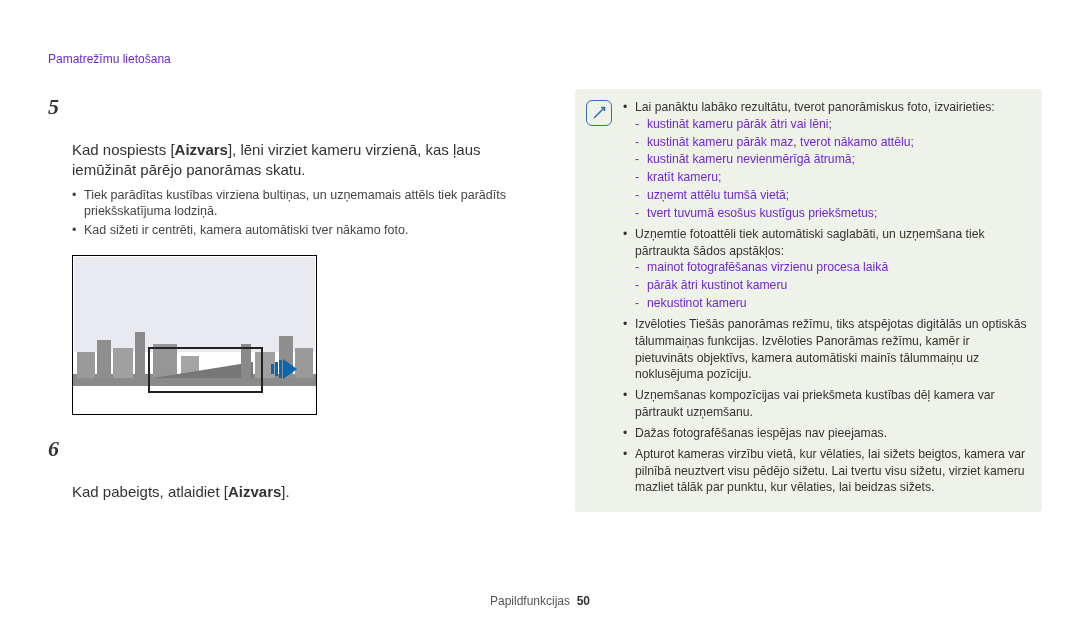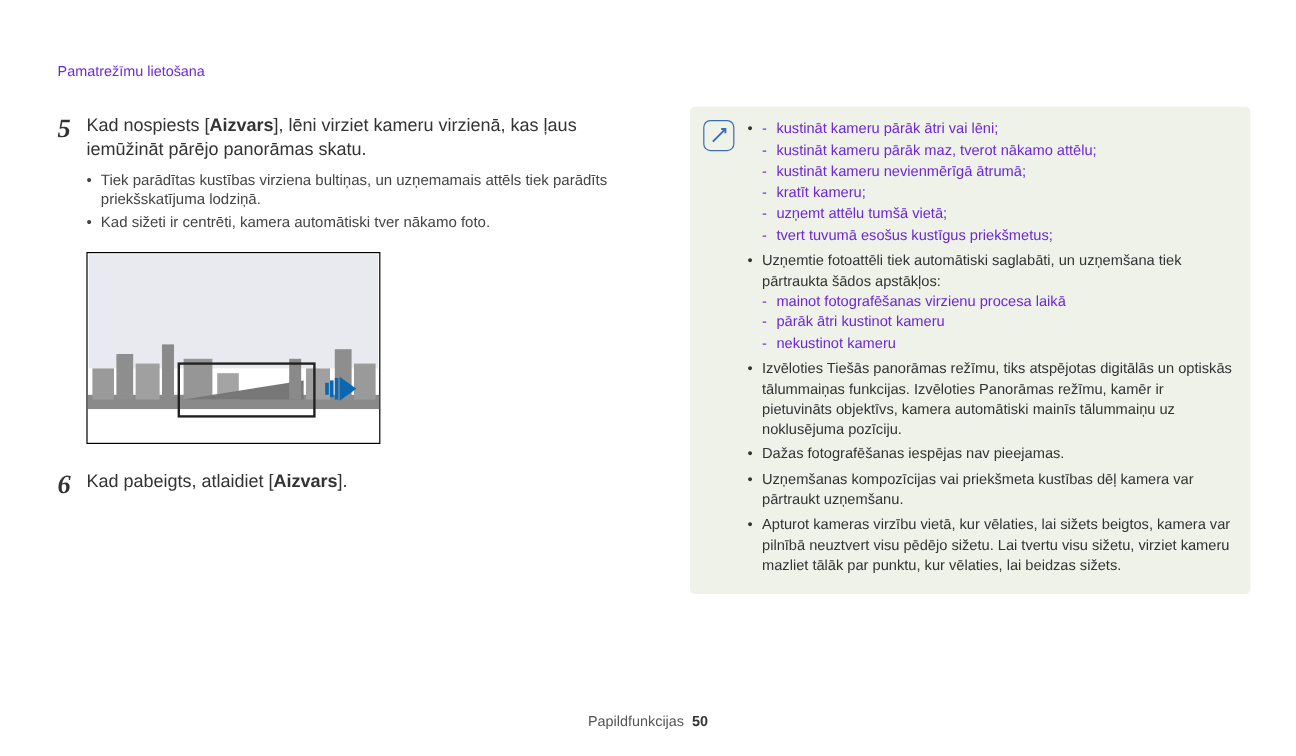--- a/index.html
+++ b/index.html
@@ -47,20 +47,21 @@
     color: #333;
     line-height: 1.1;
   }
   .step-body {
     flex: 1;
   }
   .step-title {
     font-size: 15px;
     line-height: 1.35;
     margin-bottom: 6px;
+    margin-top: 45px;
   }
   .sublist {
     list-style: none;
     padding-left: 0;
     font-size: 12.5px;
     color: #444;
     line-height: 1.35;
   }
   .sublist > li { 
     position: relative; 
@@ -237,39 +238,40 @@
 <div class="right-col">
   <div class="note-icon">
     <svg width="16" height="16" viewBox="0 0 16 16">
       <path d="M2 2 L14 2 L14 14 L2 14 Z" fill="none" stroke="#3b6db5" stroke-width="0"></path>
       <path d="M3 13 L13 3" stroke="#3b6db5" stroke-width="1.6" fill="none"></path>
       <path d="M10 2.5 L13.5 2.5 L13.5 6" stroke="#3b6db5" stroke-width="1.6" fill="none"></path>
     </svg>
   </div>
   <ul class="right-list">
     <li>
+      <span>Lai panāktu labāko rezultātu, tverot panorāmiskus foto, izvairieties:</span>
       <ul class="dashlist">
         <li>kustināt kameru pārāk ātri vai lēni;</li>
         <li>kustināt kameru pārāk maz, tverot nākamo attēlu;</li>
         <li>kustināt kameru nevienmērīgā ātrumā;</li>
         <li>kratīt kameru;</li>
         <li>uzņemt attēlu tumšā vietā;</li>
         <li>tvert tuvumā esošus kustīgus priekšmetus;</li>
       </ul>
     </li>
     <li>
       <span>Uzņemtie fotoattēli tiek automātiski saglabāti, un uzņemšana tiek pārtraukta šādos apstākļos:</span>
       <ul class="dashlist">
         <li>mainot fotografēšanas virzienu procesa laikā</li>
         <li>pārāk ātri kustinot kameru</li>
         <li>nekustinot kameru</li>
       </ul>
     </li>
     <li>Izvēloties Tiešās panorāmas režīmu, tiks atspējotas digitālās un optiskās tālummaiņas funkcijas. Izvēloties Panorāmas režīmu, kamēr ir pietuvināts objektīvs, kamera automātiski mainīs tālummaiņu uz noklusējuma pozīciju.</li>
+    <li>Uzņemšanas kompozīcijas vai priekšmeta kustības dēļ kamera var pārtraukt uzņemšanu.</li>
     <li>Dažas fotografēšanas iespējas nav pieejamas.</li>
-    <li>Uzņemšanas kompozīcijas vai priekšmeta kustības dēļ kamera var pārtraukt uzņemšanu.</li>
     <li>Apturot kameras virzību vietā, kur vēlaties, lai sižets beigtos, kamera var pilnībā neuztvert visu pēdējo sižetu. Lai tvertu visu sižetu, virziet kameru mazliet tālāk par punktu, kur vēlaties, lai beidzas sižets.</li>
   </ul>
 </div>
 
 <div class="footer">
   <span>Papildfunkcijas</span>&nbsp;&nbsp;<span class="footer-num">50</span>
 </div>
 
 </body></html>

